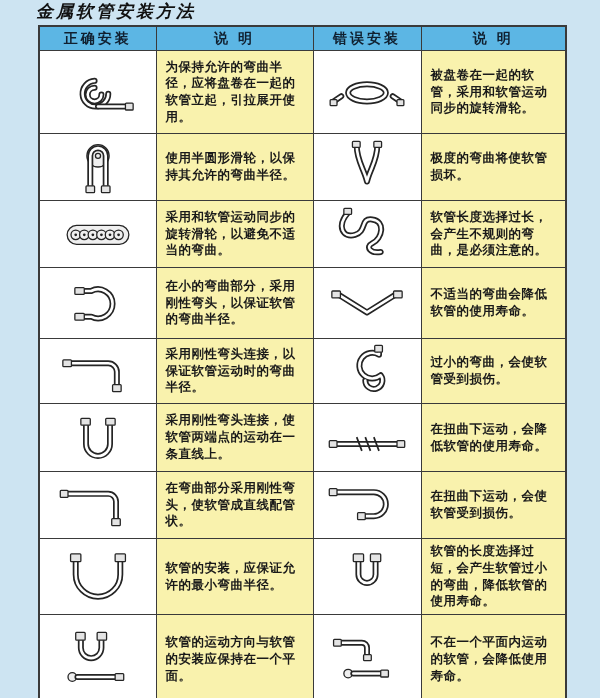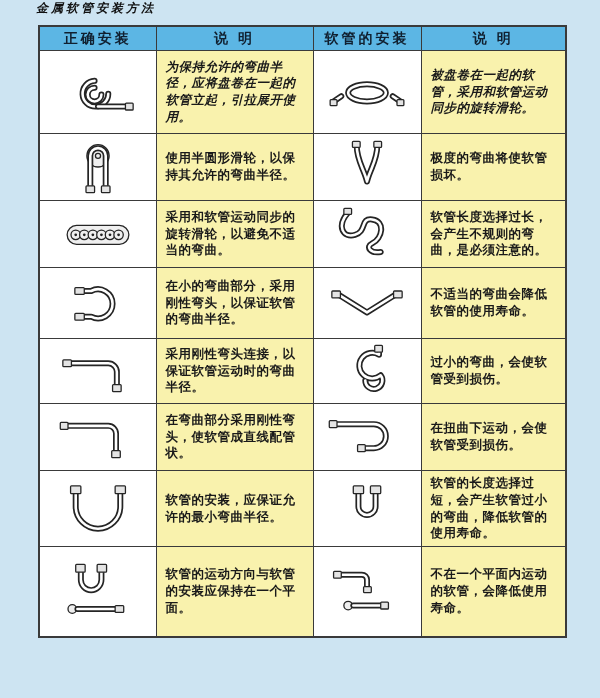--- a/index.html
+++ b/index.html
@@ -4,21 +4,21 @@
 <style>
   html,body{margin:0;padding:0;background:#cde4f2;}
   .page{
     width:600px;height:698px;position:relative;overflow:hidden;
     background:#cde4f2;
     font-family:"Liberation Sans","DejaVu Sans",sans-serif;
   }
   .title{
     position:absolute;top:0;left:36px;margin:0;
     font-family:"DejaVu Serif",serif;
-    font-size:12px;font-weight:bold;font-style:italic;
+    font-size:17px;font-weight:bold;font-style:italic;
     letter-spacing:3px;color:#111;
   }
   table.install-table{
     position:absolute;top:25px;left:38px;width:527px;
     border-collapse:collapse;table-layout:fixed;
     border:2px solid #3a3a3a;
     background:#fff;
   }
   th{
     background:#5cb6e4;color:#102030;
@@ -49,26 +49,26 @@
     <colgroup>
       <col style="width:117px">
       <col style="width:157px">
       <col style="width:108px">
       <col style="width:145px">
     </colgroup>
     <thead>
       <tr>
         <th>正确安装</th>
         <th>说  明</th>
-        <th>软管的安装</th>
+        <th>错误安装</th>
         <th>说  明</th>
       </tr>
     </thead>
     <tbody id="table-body">
-        <tr style="height: 83px; font-style: italic;">
+        <tr style="height: 83px;">
           <td class="fig-cell"><svg class="fig" viewBox="0 0 100 70">
               <path class="ho" d="M46,22 a15,15 0 1,0 16,15"></path>
               <path class="hi" d="M46,22 a15,15 0 1,0 16,15"></path>
               <path class="ho" d="M46,30 a8,8 0 1,0 8,8"></path>
               <path class="hi" d="M46,30 a8,8 0 1,0 8,8"></path>
               <path class="ho" d="M50,52 L84,52"></path>
               <path class="hi" d="M50,52 L84,52"></path>
               <rect class="ft" x="82" y="48" width="9" height="8" rx="1"></rect>
             </svg></td>
           <td class="desc-cell">为保持允许的弯曲半径，应将盘卷在一起的软管立起，引拉展开使用。</td>
@@ -150,20 +150,37 @@
               <rect class="ft" x="67" y="51" width="10" height="8" rx="1"></rect>
             </svg></td>
           <td class="desc-cell">采用刚性弯头连接，以保证软管运动时的弯曲半径。</td>
           <td class="fig-cell"><svg class="fig" viewBox="0 0 100 70">
               <path class="ho" d="M64,12 v4 a15,15 0 1,0 2,24 a10,10 0 1,1 -18,6"></path>
               <path class="hi" d="M64,12 v4 a15,15 0 1,0 2,24 a10,10 0 1,1 -18,6"></path>
               <rect class="ft" x="59" y="5" width="9" height="8" rx="1"></rect>
             </svg></td>
           <td class="desc-cell">过小的弯曲，会使软管受到损伤。</td>
         </tr>
+        <tr style="height: 68px;">
+          <td class="fig-cell"><svg class="fig" viewBox="0 0 100 70">
+              <path class="ho" d="M36,20 v22 a14,14 0 0,0 28,0 v-22"></path>
+              <path class="hi" d="M36,20 v22 a14,14 0 0,0 28,0 v-22"></path>
+              <rect class="ft" x="30" y="12" width="11" height="8" rx="1"></rect>
+              <rect class="ft" x="59" y="12" width="11" height="8" rx="1"></rect>
+            </svg></td>
+          <td class="desc-cell">采用刚性弯头连接，使软管两端点的运动在一条直线上。</td>
+          <td class="fig-cell"><svg class="fig" viewBox="0 0 100 70">
+              <path class="ho" d="M14,42 h72"></path>
+              <path class="hi" d="M14,42 h72"></path>
+              <path d="M38,34 l6,16 M48,34 l6,16 M58,34 l6,16" stroke="#222" stroke-width="2" fill="none"></path>
+              <rect class="ft" x="6" y="38" width="9" height="8" rx="1"></rect>
+              <rect class="ft" x="85" y="38" width="9" height="8" rx="1"></rect>
+            </svg></td>
+          <td class="desc-cell">在扭曲下运动，会降低软管的使用寿命。</td>
+        </tr>
         <tr style="height: 67px; padding-left: 40px;">
           <td class="fig-cell"><svg class="fig" viewBox="0 0 100 70">
               <path class="ho" d="M14,22 h48 a9,9 0 0,1 9,9 v21"></path>
               <path class="hi" d="M14,22 h48 a9,9 0 0,1 9,9 v21"></path>
               <rect class="ft" x="6" y="18" width="9" height="8" rx="1"></rect>
               <rect class="ft" x="66" y="51" width="10" height="8" rx="1"></rect>
             </svg></td>
           <td class="desc-cell">在弯曲部分采用刚性弯头，使软管成直线配管状。</td>
           <td class="fig-cell"><svg class="fig" viewBox="0 0 100 70">
               <path class="ho" d="M14,20 h44 a14,14 0 0,1 0,28 h-12"></path>

